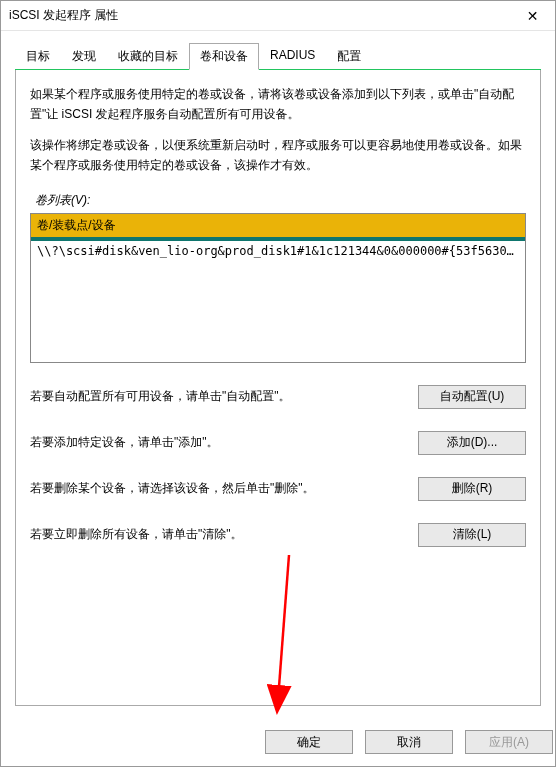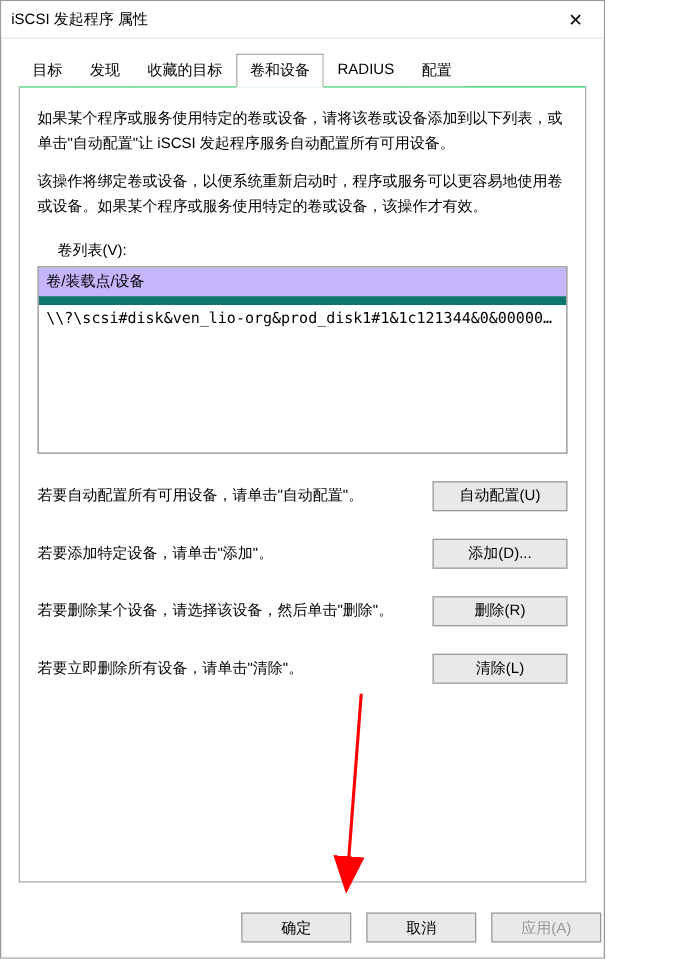--- a/index.html
+++ b/index.html
@@ -5,21 +5,21 @@
     * { box-sizing: border-box; margin: 0; padding: 0; }
     body {
       font-family: "Microsoft YaHei", "SimSun", sans-serif;
       font-size: 12px;
       background: #fff;
       width: 556px;
       height: 767px;
       overflow: hidden;
     }
     .window {
-      width: 484px;
+      width: 556px;
       height: 767px;
       border: 1px solid #999;
       background: #fff;
       display: flex;
       flex-direction: column;
     }
     .titlebar {
       height: 30px;
       display: flex;
       align-items: center;
@@ -67,31 +67,31 @@
     .tabpanel {
       border: 1px solid #aaa;
       border-top: none;
       padding: 14px 14px 14px 14px;
       flex: 1;
       display: flex;
       flex-direction: column;
       position: relative;
     }
     .desc { line-height: 1.7; margin-bottom: 10px; }
-    .label { margin: 6px 0 4px 16px; }
+    .label { margin: 6px 0 4px 5px; font-style: italic; }
     .listbox {
       border: 1px solid #888;
       height: 150px;
       overflow: auto;
       background: #fff;
     }
     .list-header {
-      border-bottom: 7px solid #0f766e;
+      border-bottom: 4px solid #0f766e;
       padding: 3px 6px;
-      background: #c4b5fd;
+      background: #eab308;
       font-size: 12px;
     }
     .list-item {
       padding: 3px 6px;
       white-space: nowrap;
       overflow: hidden;
       text-overflow: ellipsis;
       font-family: "SimSun", monospace;
       font-size: 12px;
     }

